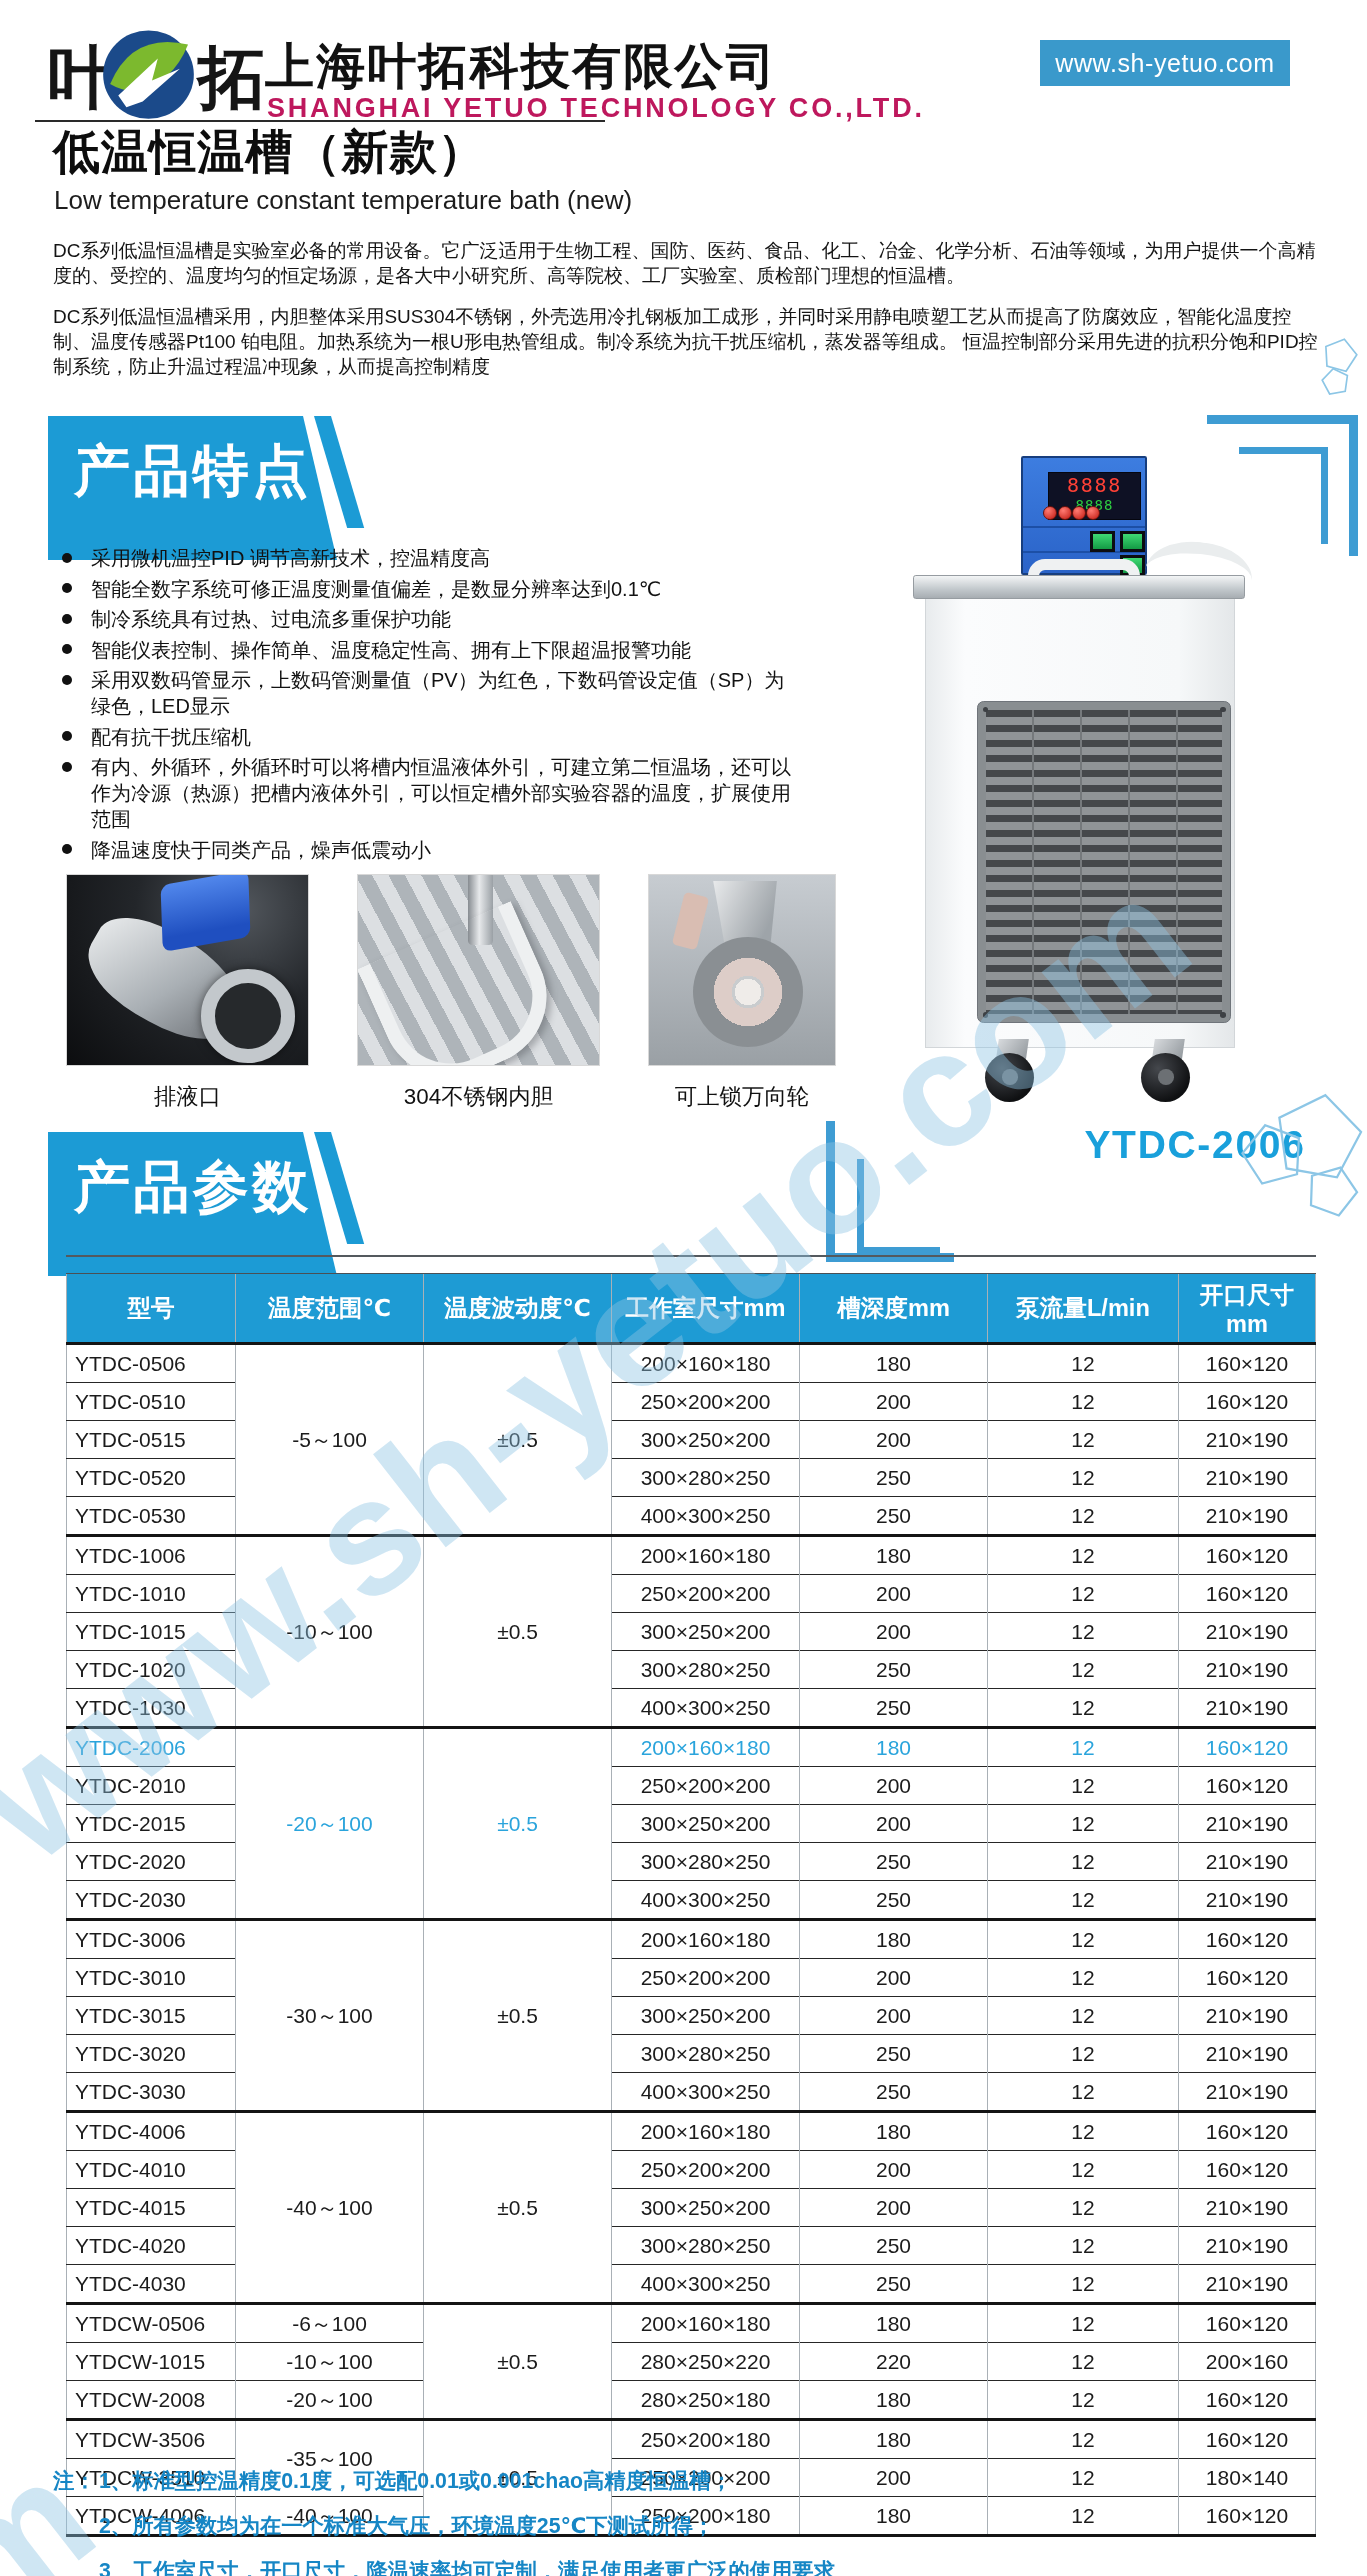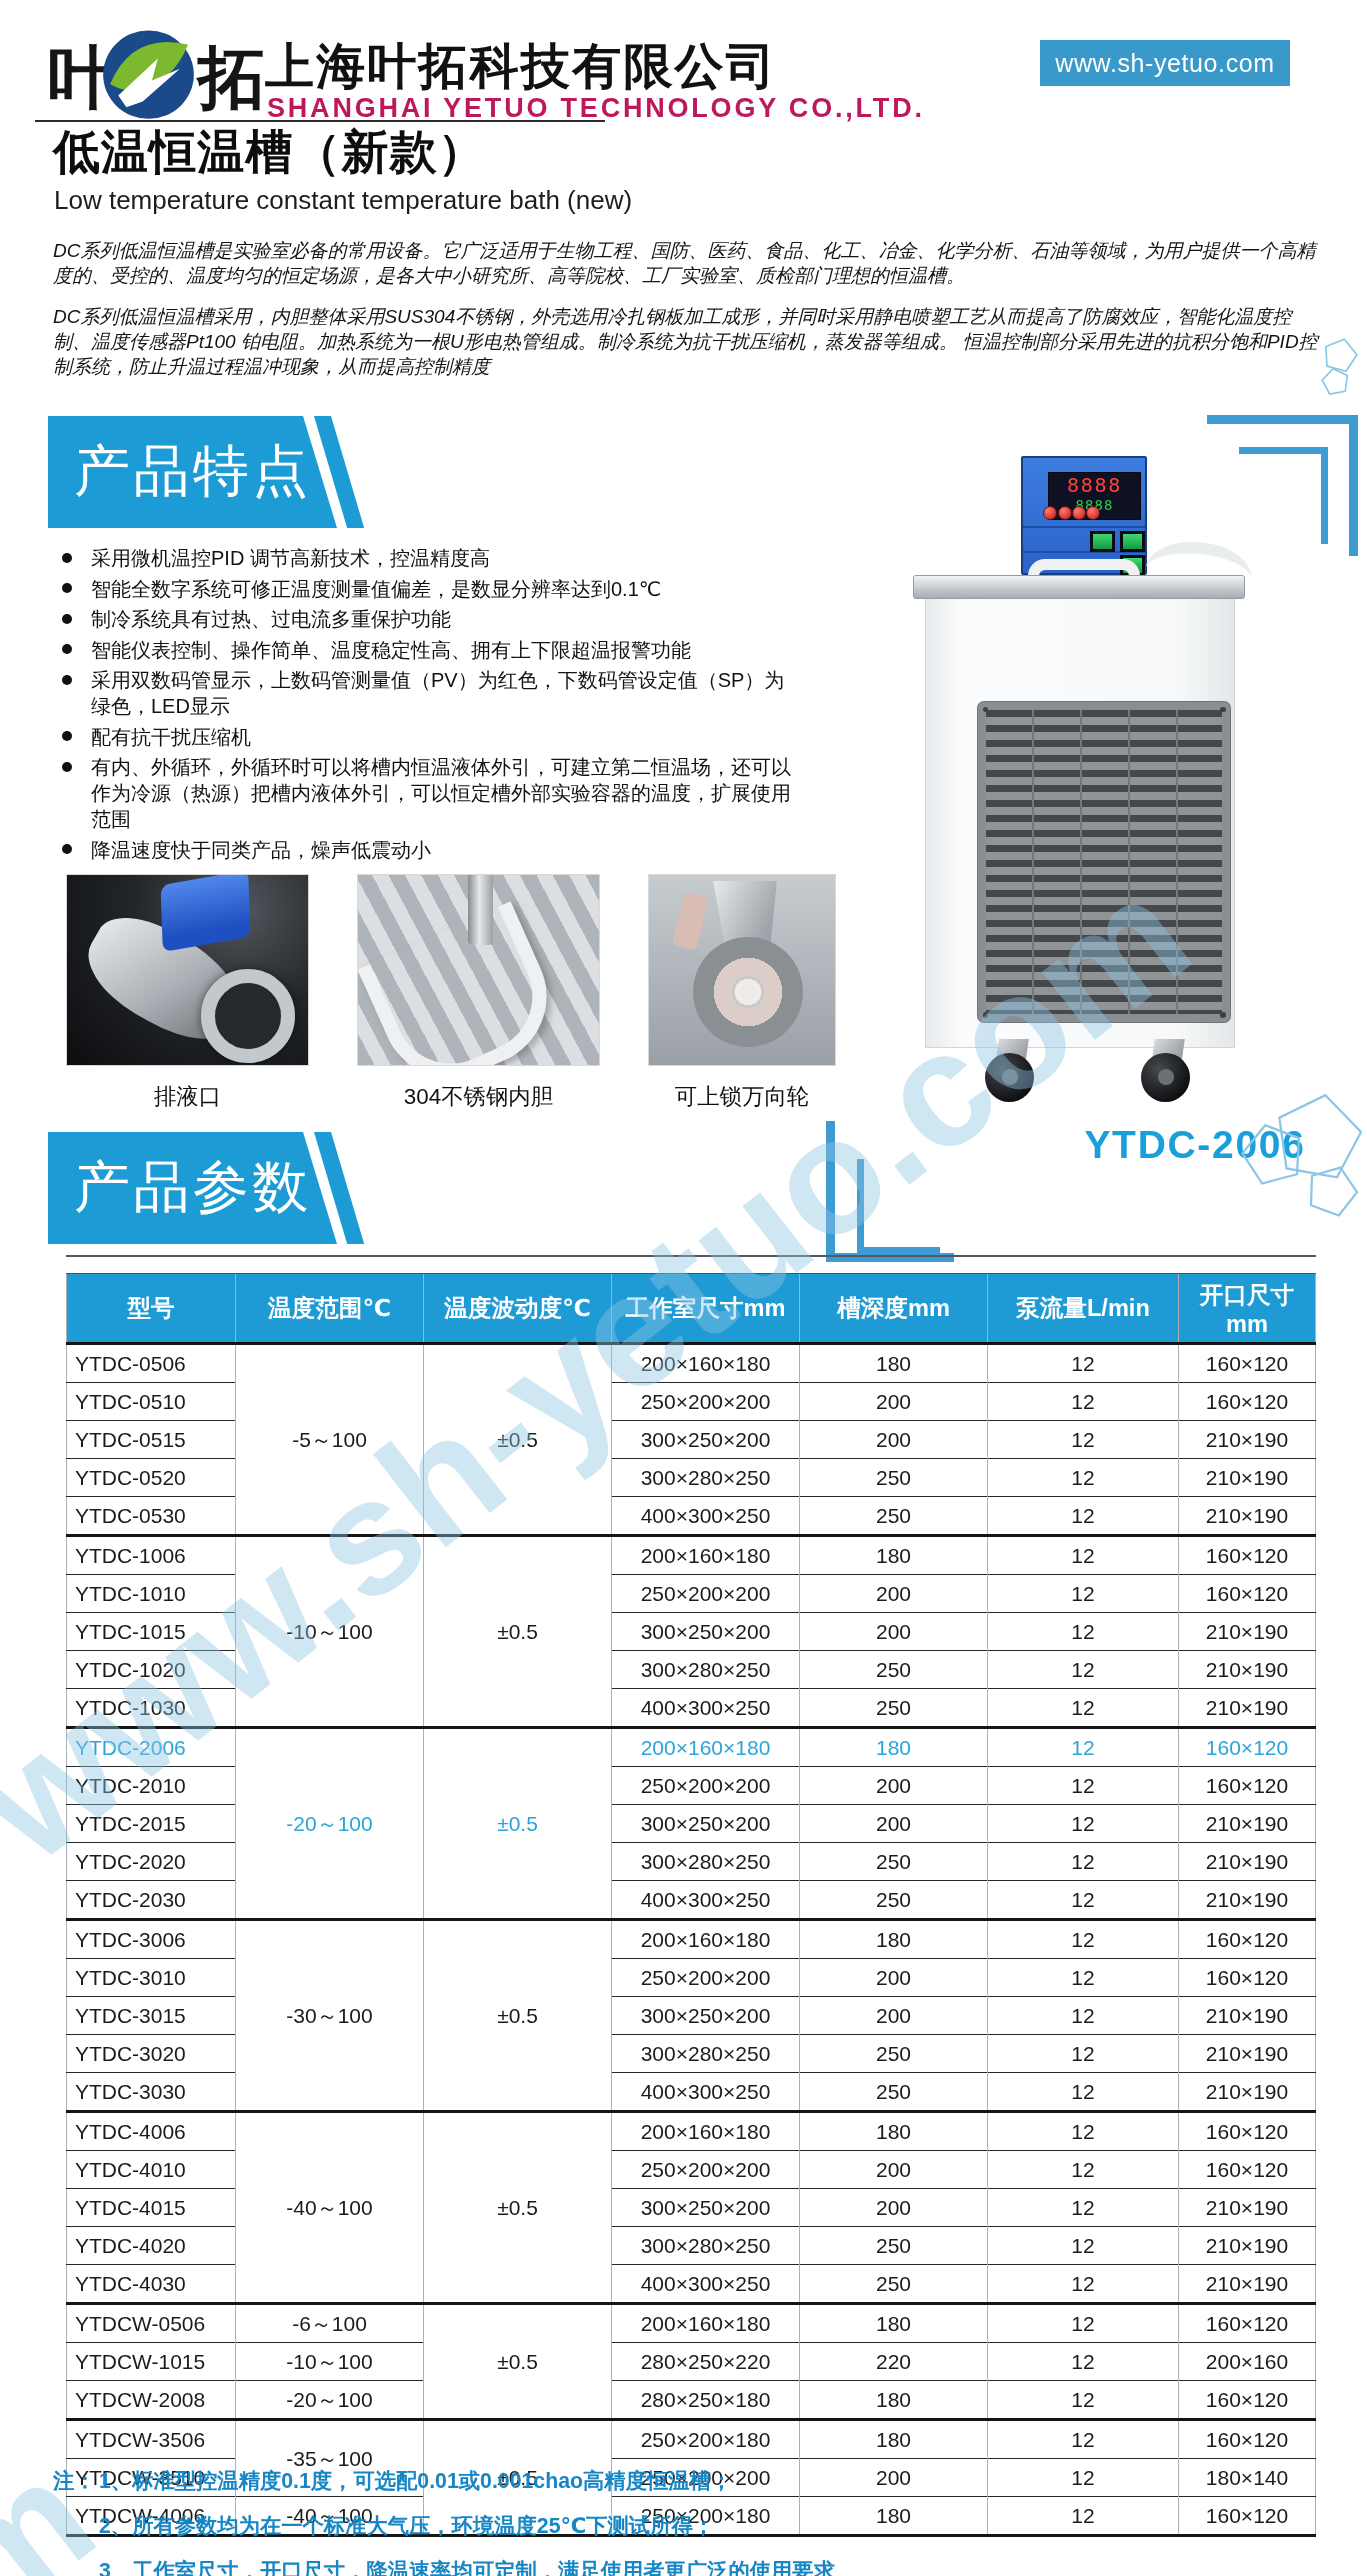--- a/index.html
+++ b/index.html
@@ -16,26 +16,26 @@
   .company-en{position:absolute;left:267px;top:93px;font-size:27px;font-weight:600;color:#be185d;letter-spacing:2.8px;}
   .logo-rule{position:absolute;left:35px;top:120px;width:570px;height:1.7px;background:#2a2a2a;}
   .topbar{position:absolute;left:1040px;top:40px;width:250px;height:46px;background:#3A99CB;
           color:#fff;font-size:25px;line-height:46px;text-align:center;letter-spacing:0.6px;}
 
   
   .title-cn{position:absolute;left:53px;top:121px;font-size:47px;font-weight:800;color:#0d0d0d;letter-spacing:1.1px;}
   .title-en{position:absolute;left:54px;top:185px;font-size:26px;font-weight:500;color:#1d1d1d;}
 
   
-  .intro{position:absolute;left:53px;top:238px;width:1273px;font-size:19px;line-height:25px;color:#141414;font-style:italic;}
+  .intro{position:absolute;left:53px;top:238px;width:1273px;font-size:19px;line-height:25px;color:#141414;}
   .intro p{margin:0 0 15.7px 0;}
 
   
-  .banner{position:absolute;left:48px;width:289px;height:112px;background:#1C9BD5;color:#fff;
-          font-size:56px;font-weight:400;letter-spacing:3.4px;line-height:110px;padding-left:26px;
+  .banner{position:absolute;left:48px;width:289px;height:144px;background:#1C9BD5;color:#fff;
+          font-size:56px;font-weight:700;letter-spacing:3.4px;line-height:110px;padding-left:26px;
           box-sizing:border-box;clip-path:polygon(0 0, calc(100% - 34px) 0, 100% 100%, 0 100%);}
   .banner-stripe{position:absolute;left:314px;width:17px;height:112px;background:#1C9BD5;
           transform:skewX(16.5deg);transform-origin:top left;}
   .b-feat{top:416px;} .s-feat{top:416px;}
   .b-par{top:1132px;} .s-par{top:1132px;}
 
   
   .features{position:absolute;left:56px;top:545px;width:746px;}
   .feat{position:relative;padding-left:35px;font-size:20px;line-height:26px;color:#121212;margin-bottom:4.5px;}
   .feat::before{content:"";position:absolute;left:5.6px;top:7.9px;width:10px;height:10px;border-radius:50%;background:#111;}

